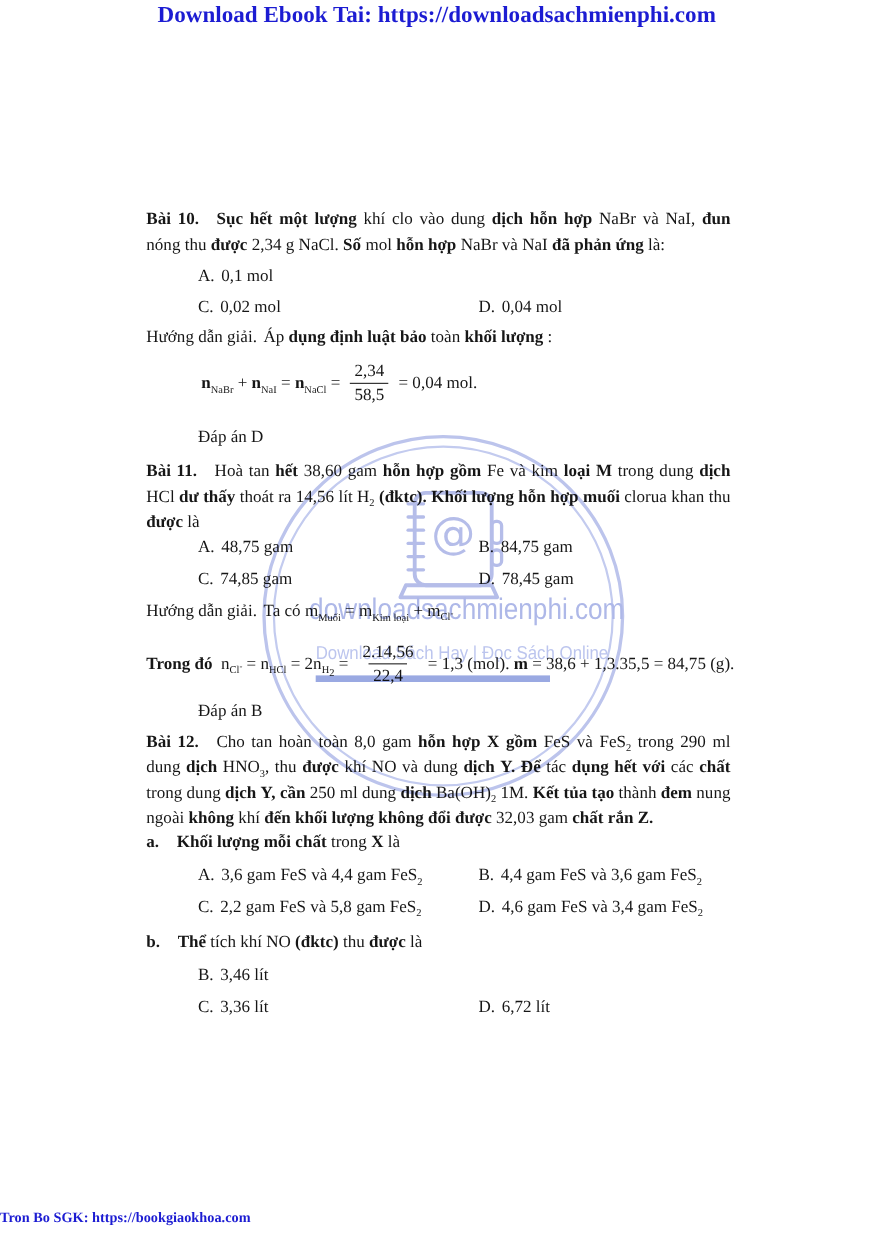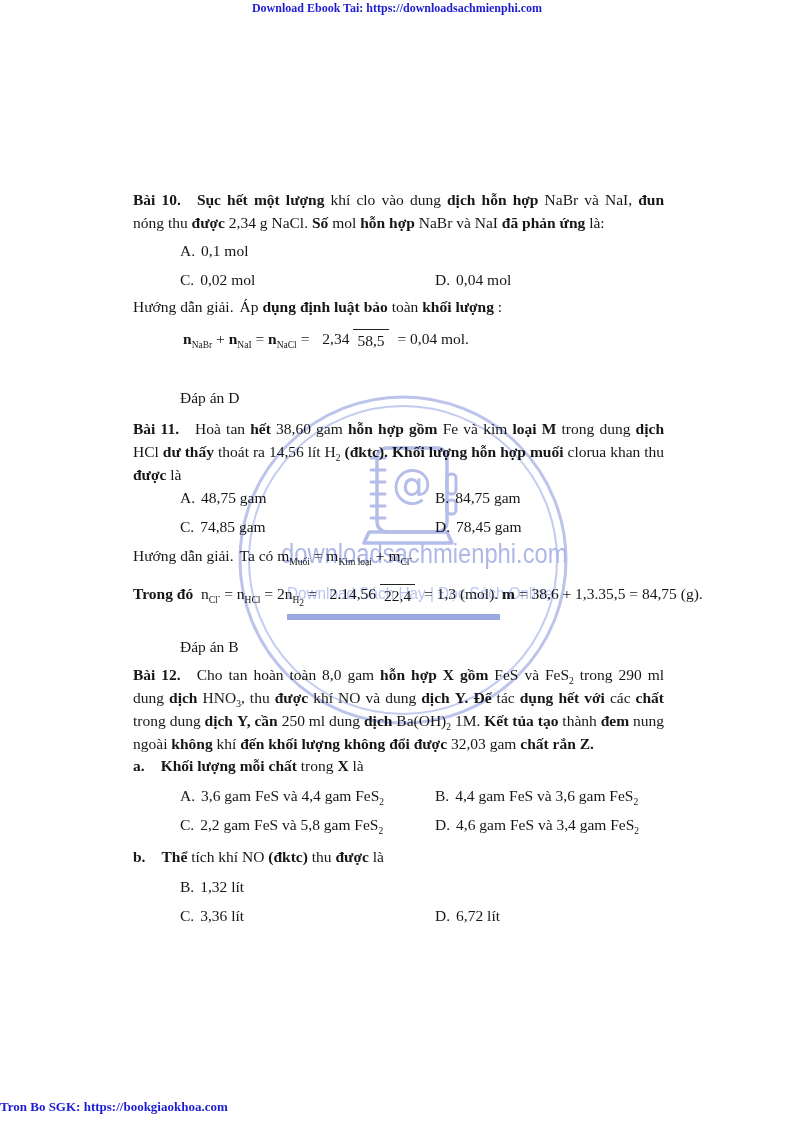--- a/index.html
+++ b/index.html
@@ -1,32 +1,32 @@
 <!DOCTYPE html>
 <html><head>
 <meta charset="utf-8">
 <style>
   *{margin:0;padding:0;box-sizing:border-box}
   html,body{width:794px;height:1123px}
   body{position:relative;background:#ffffff;font-family:"Liberation Serif",serif;color:#161616;overflow:hidden}
-  .hdr{position:absolute;top:1px;left:0;width:100%;text-align:center;font-size:12px;font-weight:bold;color:#1c1cd2}
+  .hdr{position:absolute;top:1px;left:0;width:100%;text-align:center;font-size:21px;font-weight:bold;color:#1c1cd2}
   .ftr{position:absolute;top:1099px;left:0;width:100%;text-align:left;font-size:13px;font-weight:bold;color:#1c1cd2}
   .content{position:absolute;left:133px;top:0;width:531px;font-size:15.5px;z-index:1}
   .blk{position:absolute;width:531px}
   .para{text-align:justify;line-height:23px}
   .bold,.vb{font-weight:bold}
   .plabel{font-weight:bold;margin-right:16px}
   .opts{left:47px;width:484px}
   .orow{display:grid;grid-template-columns:255px auto;line-height:20px;margin-bottom:9px}
   .cell{white-space:nowrap}
   .letter{margin-right:6px}
   .ans{left:47px;line-height:20px}
   .line{white-space:pre;display:flex;align-items:center;line-height:22px}
   .solpre{font-weight:normal;margin-right:6px}
-  .frac{display:inline-flex;flex-direction:row;align-items:center;margin:0 5px;text-align:center;line-height:19px}
+  .frac{display:inline-flex;flex-direction:column;align-items:center;margin:0 5px;text-align:center;line-height:19px}
   .fnum{padding:0 4px 1px}
   .fden{border-top:1.3px solid #222;padding:1px 4px 0}
   sub{font-size:9.5px;line-height:0}
   sub sup{font-size:8px}
   sup{font-size:9px;line-height:0}
   .fsub{font-size:9.5px;font-weight:normal}
   
   .wm{position:absolute;inset:0;z-index:2;pointer-events:none;mix-blend-mode:multiply}
   .wm-circle{position:absolute;left:233px;top:390px}
   .wm-logo{position:absolute;left:355px;top:446px}
@@ -92,21 +92,21 @@
     <div class="orow">
       <span class="cell"><span class="letter">C.</span><span>2,2 gam FeS và 5,8 gam FeS<sub>2</sub></span></span>
       <span class="cell"><span class="letter">D.</span><span>4,6 gam FeS và 3,4 gam FeS<sub>2</sub></span></span>
     </div>
   </div>
   <div class="blk" style="top:848px">
     <span class="plabel">b.</span><span><b class="vb">Thể</b> tích khí NO <b class="vb">(đktc)</b> thu <b class="vb">được</b> là</span>
   </div>
   <div class="blk opts" style="top:877px">
     <div class="orow">
-      <span class="cell"><span class="letter">B.</span><span>1,32 lít</span></span>
+      <span class="cell"><span class="letter">B.</span><span>3,46 lít</span></span>
     </div>
     <div class="orow">
       <span class="cell"><span class="letter">C.</span><span>3,36 lít</span></span>
       <span class="cell"><span class="letter">D.</span><span>6,72 lít</span></span>
     </div>
   </div>
 </div>
 
 <div class="wm">
   <svg class="wm-circle" width="340" height="340" viewBox="0 0 340 340">

